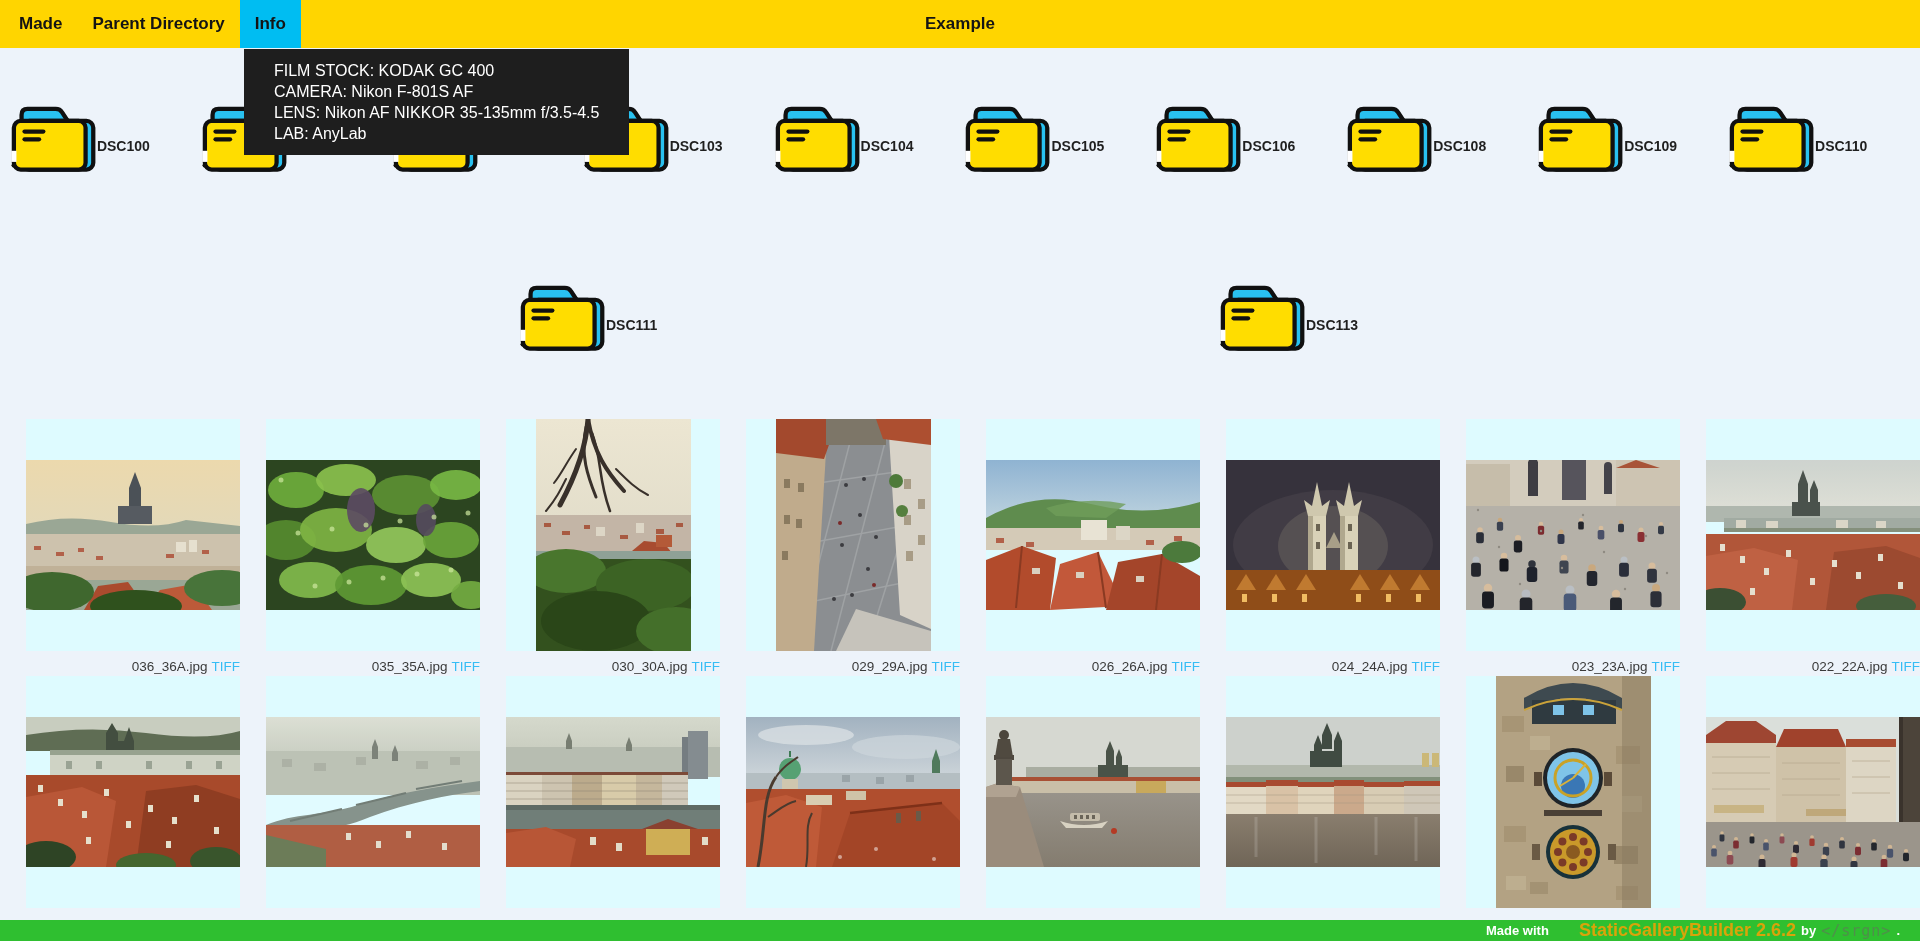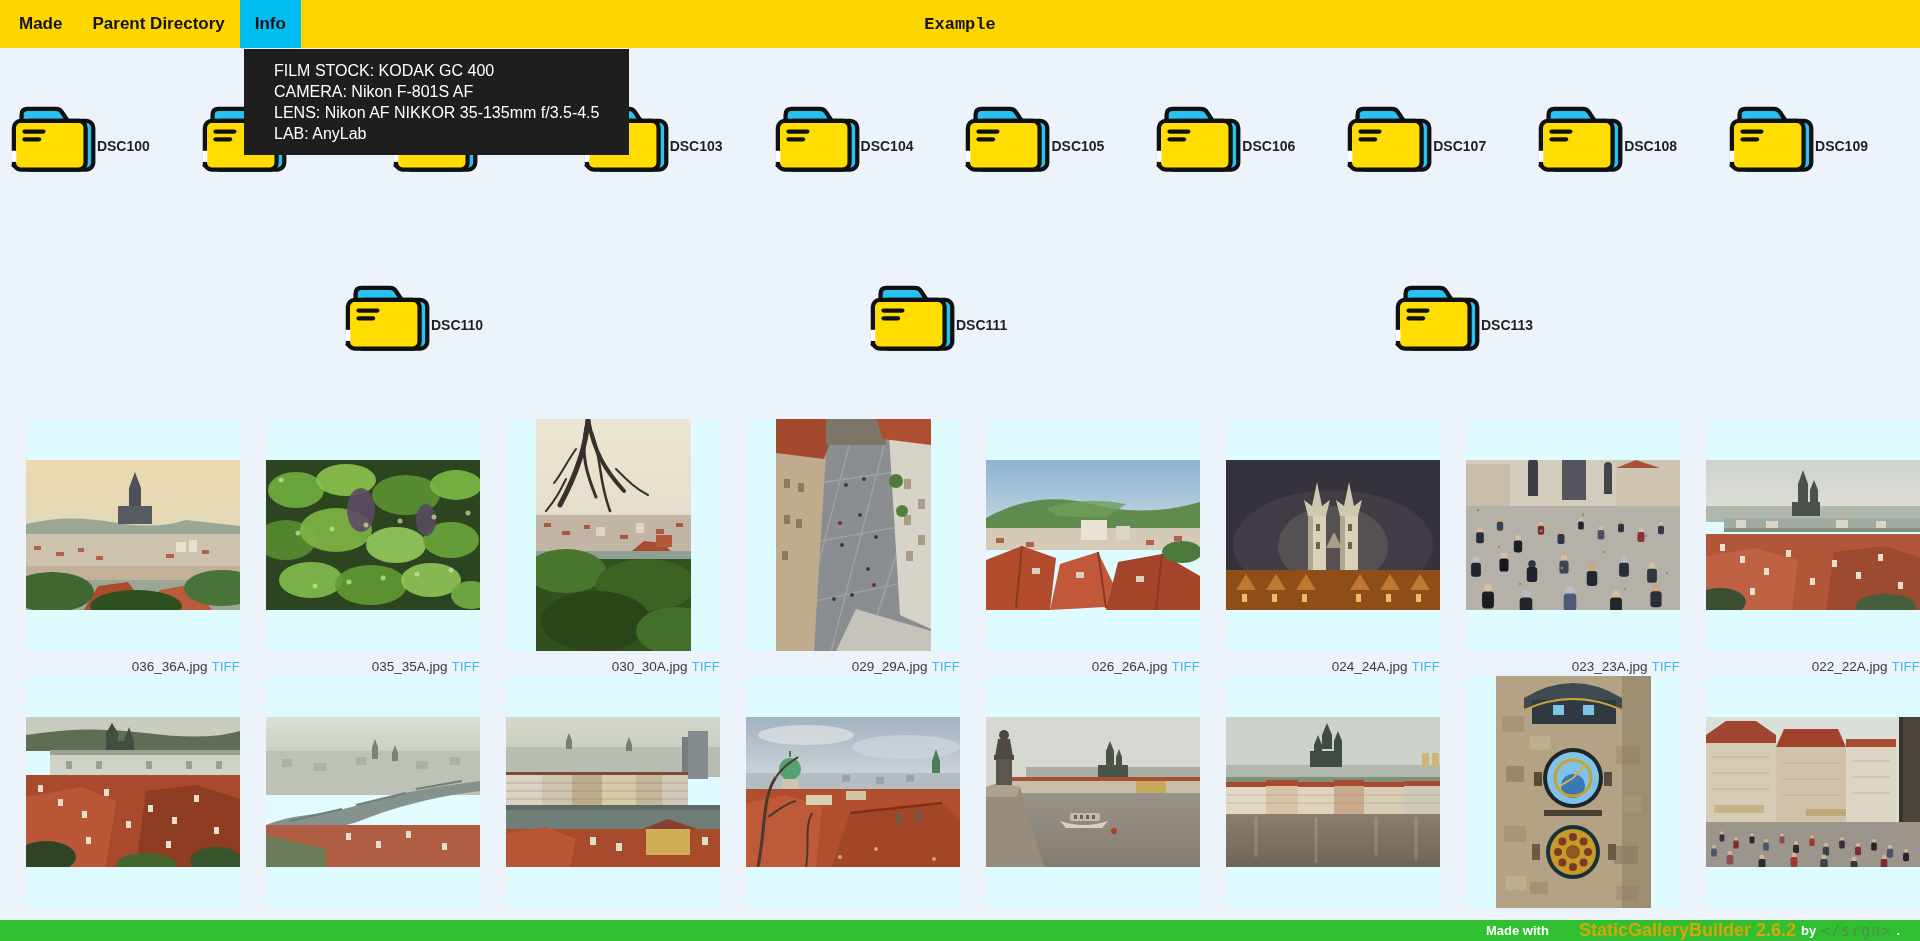--- a/index.html
+++ b/index.html
@@ -8,21 +8,21 @@
 
   
   .topnav { position:relative; height:48px; background:var(--nav_bg,#ffd500);
     display:flex; align-items:stretch; padding-left:4px; }
   .nav-items { display:flex; }
   .nav-item { display:flex; align-items:center; padding:0 15px; font-weight:bold;
     font-size:17px; color:#141414; cursor:pointer; white-space:nowrap; }
   .nav-item.active { background:var(--nav_active,#00bdf2); }
   .nav-title { position:absolute; left:0; right:0; top:0; height:48px; display:flex;
     align-items:center; justify-content:center; font-weight:bold; font-size:17px;
-    color:#141414; pointer-events:none;font-family:Liberation Mono, monospace; }
+    color:#141414; pointer-events:none; }
 
   
   .tooltip { position:absolute; left:244px; top:49px; z-index:40;
     background:var(--tooltip_bg,#1e1e1e); color:#ffffff; font-size:16px;
     line-height:21px; padding:11px 30px; white-space:nowrap; }
 
   
   .folders { display:flex; flex-wrap:wrap; justify-content:space-evenly; }
   .folder { width:180px; margin:55px 0 38px; display:flex; flex-direction:row;
     align-items:center; cursor:pointer; }
@@ -172,35 +172,20 @@
               <path d="M12 26 V14 q0 -7 7 -7 h33 q5 0 7.5 4 l8.5 13 z" fill="#29c1f0" stroke="#101010" stroke-width="5" stroke-linejoin="round"></path>
               <rect x="13" y="21" width="83" height="57" rx="8" fill="#29c1f0" stroke="#101010" stroke-width="5"></rect>
               <rect x="3" y="21" width="84" height="57" rx="8" fill="#ffdd00" stroke="#101010" stroke-width="5"></rect>
               <rect x="13" y="31" width="27" height="5" rx="2.5" fill="#101010"></rect>
               <rect x="13" y="40" width="22" height="5" rx="2.5" fill="#101010"></rect>
               <rect x="0" y="56" width="6" height="13" fill="#ffffff"></rect>
               <circle cx="3" cy="73" r="2.8" fill="#101010"></circle>
             </svg>
           </div>
           <div class="folder-label">DSC106</div>
-        </div>
-        <div class="folder">
-          <div class="folder-icon">
-            <svg width="86" height="70" viewBox="0 0 100 82">
-              <path d="M57 9 l17 16 h-21 z" fill="#3fba49"></path>
-              <path d="M12 26 V14 q0 -7 7 -7 h33 q5 0 7.5 4 l8.5 13 z" fill="#29c1f0" stroke="#101010" stroke-width="5" stroke-linejoin="round"></path>
-              <rect x="13" y="21" width="83" height="57" rx="8" fill="#29c1f0" stroke="#101010" stroke-width="5"></rect>
-              <rect x="3" y="21" width="84" height="57" rx="8" fill="#ffdd00" stroke="#101010" stroke-width="5"></rect>
-              <rect x="13" y="31" width="27" height="5" rx="2.5" fill="#101010"></rect>
-              <rect x="13" y="40" width="22" height="5" rx="2.5" fill="#101010"></rect>
-              <rect x="0" y="56" width="6" height="13" fill="#ffffff"></rect>
-              <circle cx="3" cy="73" r="2.8" fill="#101010"></circle>
-            </svg>
-          </div>
-          <div class="folder-label">DSC107</div>
         </div>
         <div class="folder">
           <div class="folder-icon">
             <svg width="86" height="70" viewBox="0 0 100 82">
               <path d="M57 9 l17 16 h-21 z" fill="#3fba49"></path>
               <path d="M12 26 V14 q0 -7 7 -7 h33 q5 0 7.5 4 l8.5 13 z" fill="#29c1f0" stroke="#101010" stroke-width="5" stroke-linejoin="round"></path>
               <rect x="13" y="21" width="83" height="57" rx="8" fill="#29c1f0" stroke="#101010" stroke-width="5"></rect>
               <rect x="3" y="21" width="84" height="57" rx="8" fill="#ffdd00" stroke="#101010" stroke-width="5"></rect>
               <rect x="13" y="31" width="27" height="5" rx="2.5" fill="#101010"></rect>
               <rect x="13" y="40" width="22" height="5" rx="2.5" fill="#101010"></rect>

